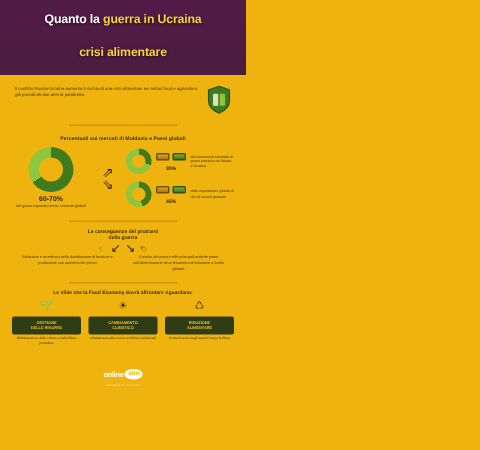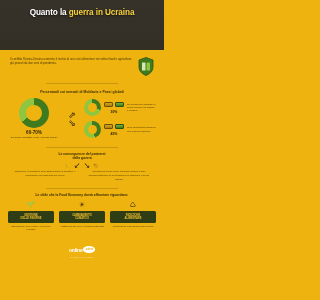--- a/index.html
+++ b/index.html
@@ -6,21 +6,21 @@
   html,body { width:164px; height:300px; }
   body {
     font-family:"Liberation Sans", sans-serif;
     background:#EFB310;
     overflow:hidden;
     position:relative;
   }
   .page { width:164px; height:300px; position:relative; background:#EFB310; }
 
   
-  .hero { position:relative; width:164px; height:50px; overflow:hidden; background:#404040; }
+  .hero { position:relative; width:164px; height:50px; overflow:hidden; background:#701a75; }
   .hero-photo {
     position:absolute; inset:0;
     background:
       radial-gradient(ellipse 40px 30px at 30% 70%, rgba(120,86,40,.85), rgba(120,86,40,0) 70%),
       repeating-linear-gradient(74deg, rgba(214,186,120,.55) 0 1.5px, rgba(120,96,45,.35) 1.5px 3.5px),
       repeating-linear-gradient(-68deg, rgba(232,208,150,.30) 0 1px, rgba(96,76,34,.28) 1px 4px),
       linear-gradient(160deg,#a8handled 0%,#8a7236 100%),
       linear-gradient(160deg,#9d8440 0%,#6f5c2c 100%);
     filter:saturate(.95);
   }
@@ -118,20 +118,21 @@
 <body>
 
 <div class="page">
 
   <div class="hero">
     <div class="hero-photo"></div>
     <div class="hero-dark"></div>
     <div class="hero-title">
       <span>Quanto la </span><span class="hl-y">guerra in Ucraina</span><br>
       <br>
+      <span class="hl-y">crisi alimentare</span>
     </div>
   </div>
 
   <div class="intro">
     <div class="intro-text">Il conflitto Russia-Ucraina aumenta il rischio di una crisi alimentare nei settori food e agricoltura già provati da due anni di pandemia.</div>
     <div class="shield">
       <svg viewBox="0 0 32 38">
         <path d="M16 1 L30 6 V20 C30 29 23 34 16 37 C9 34 2 29 2 20 V6 Z" fill="#3F7A1E" stroke="#27510f" stroke-width="1.5"></path>
         <rect x="8" y="11" width="7" height="16" rx="1" fill="#d8e8b0"></rect>
         <rect x="17" y="11" width="7" height="16" rx="1" fill="#8EC63F"></rect>

